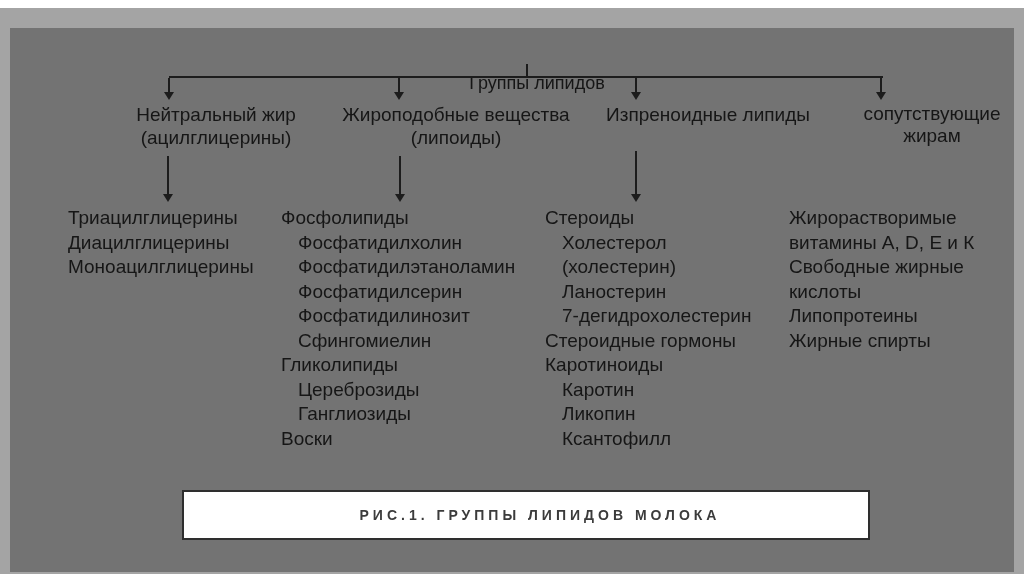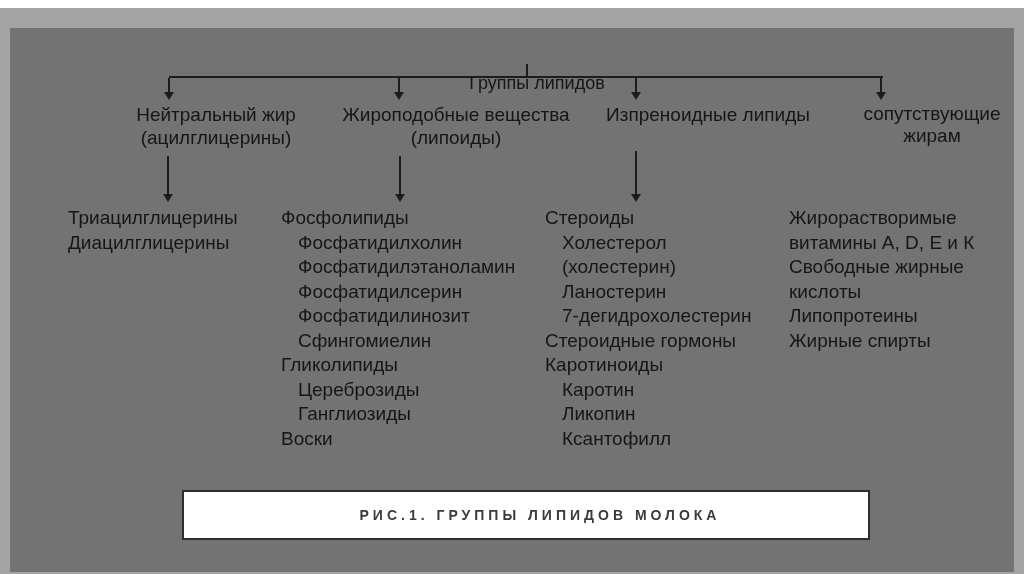--- a/index.html
+++ b/index.html
@@ -90,20 +90,21 @@
   <div>жирам</div>
 </div>
 
 <div class="arrow a-mid m1"></div>
 <div class="arrow a-mid m2"></div>
 <div class="arrow a-mid m3"></div>
 
 <ul class="col-list l1">
   <li>Триацилглицерины</li>
   <li>Диацилглицерины</li>
+  <li>Моноацилглицерины</li>
 </ul>
 
 <ul class="col-list l2">
   <li>Фосфолипиды</li>
   <li class="indent">Фосфатидилхолин</li>
   <li class="indent">Фосфатидилэтаноламин</li>
   <li class="indent">Фосфатидилсерин</li>
   <li class="indent">Фосфатидилинозит</li>
   <li class="indent">Сфингомиелин</li>
   <li>Гликолипиды</li>

